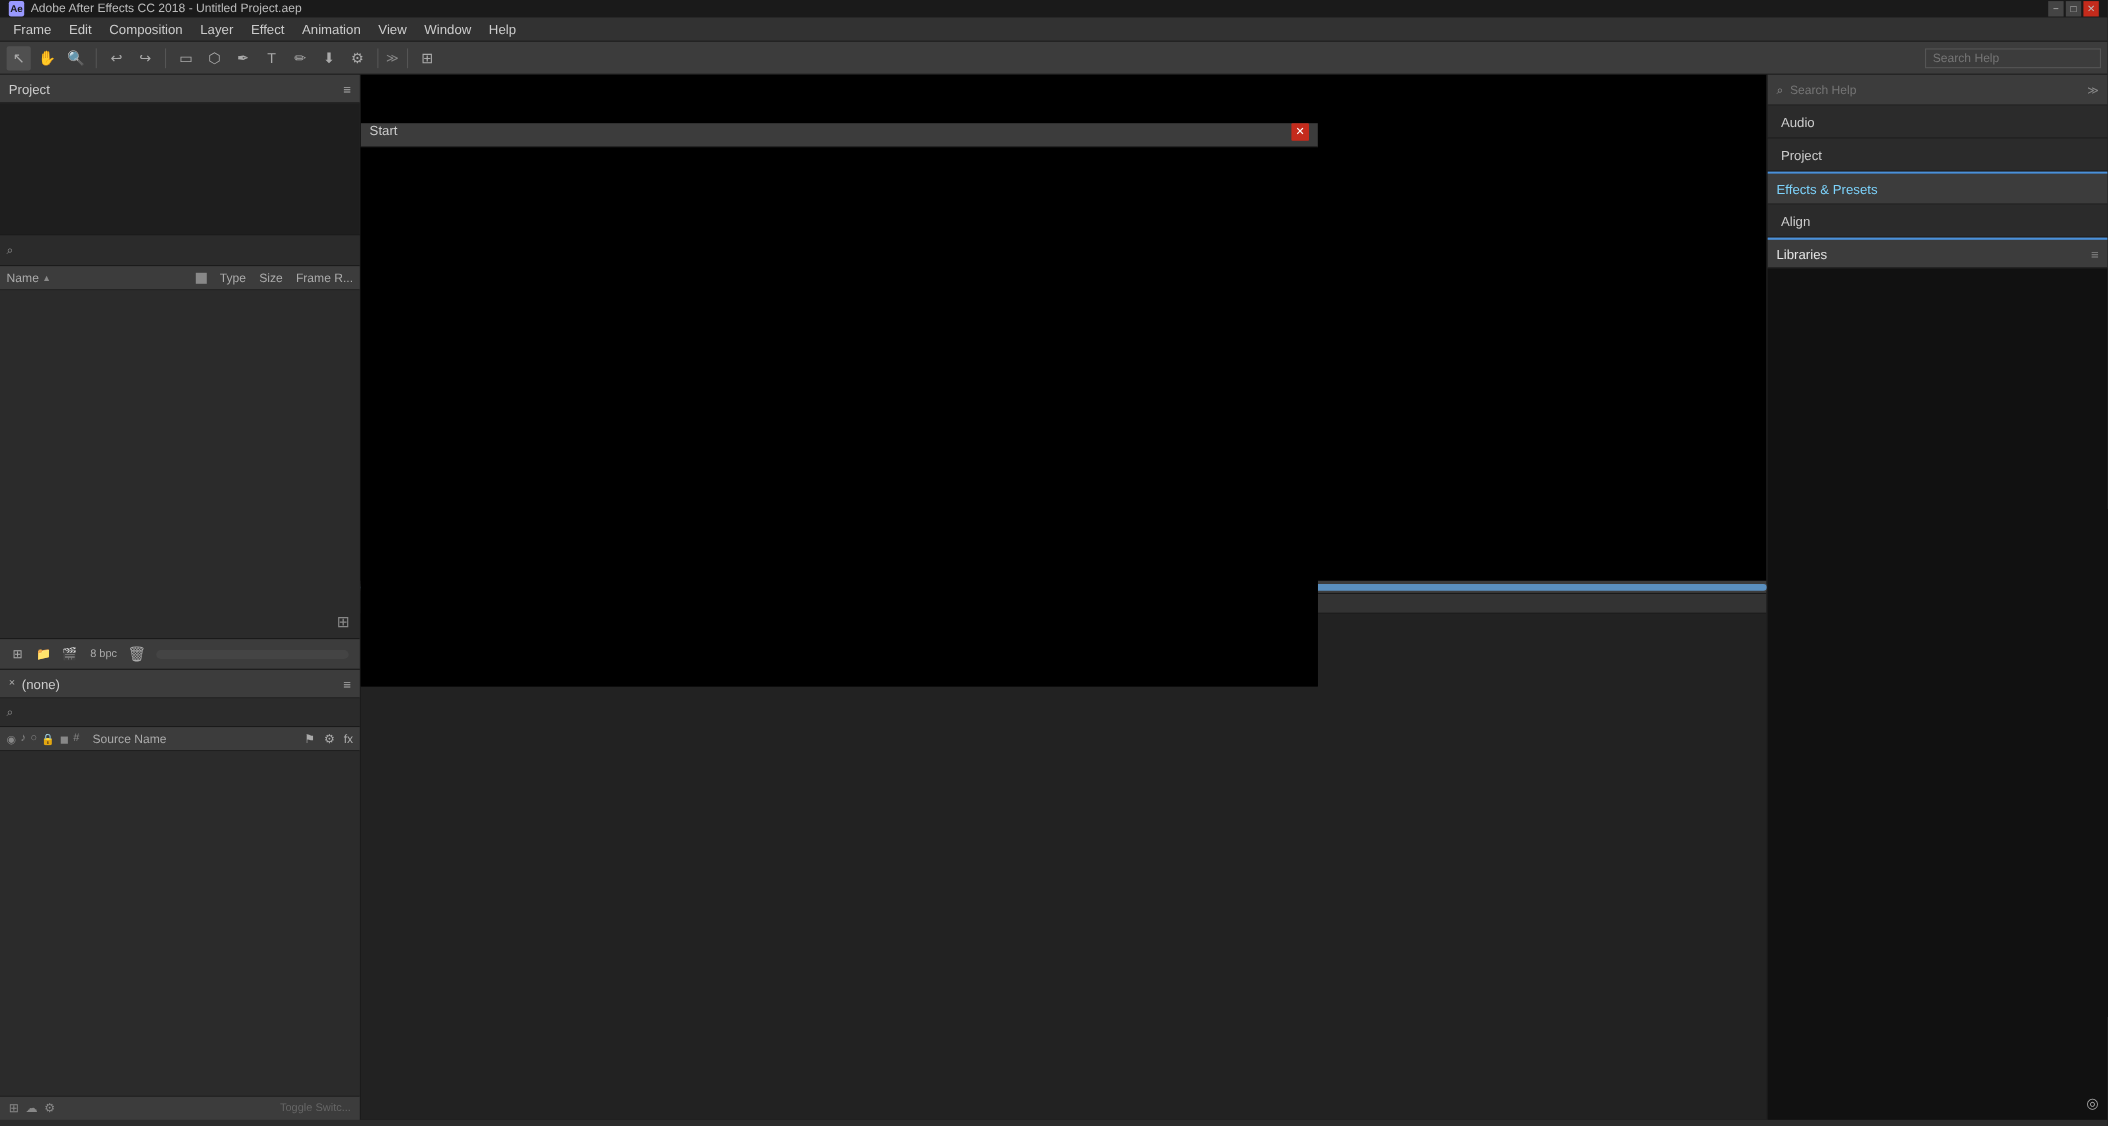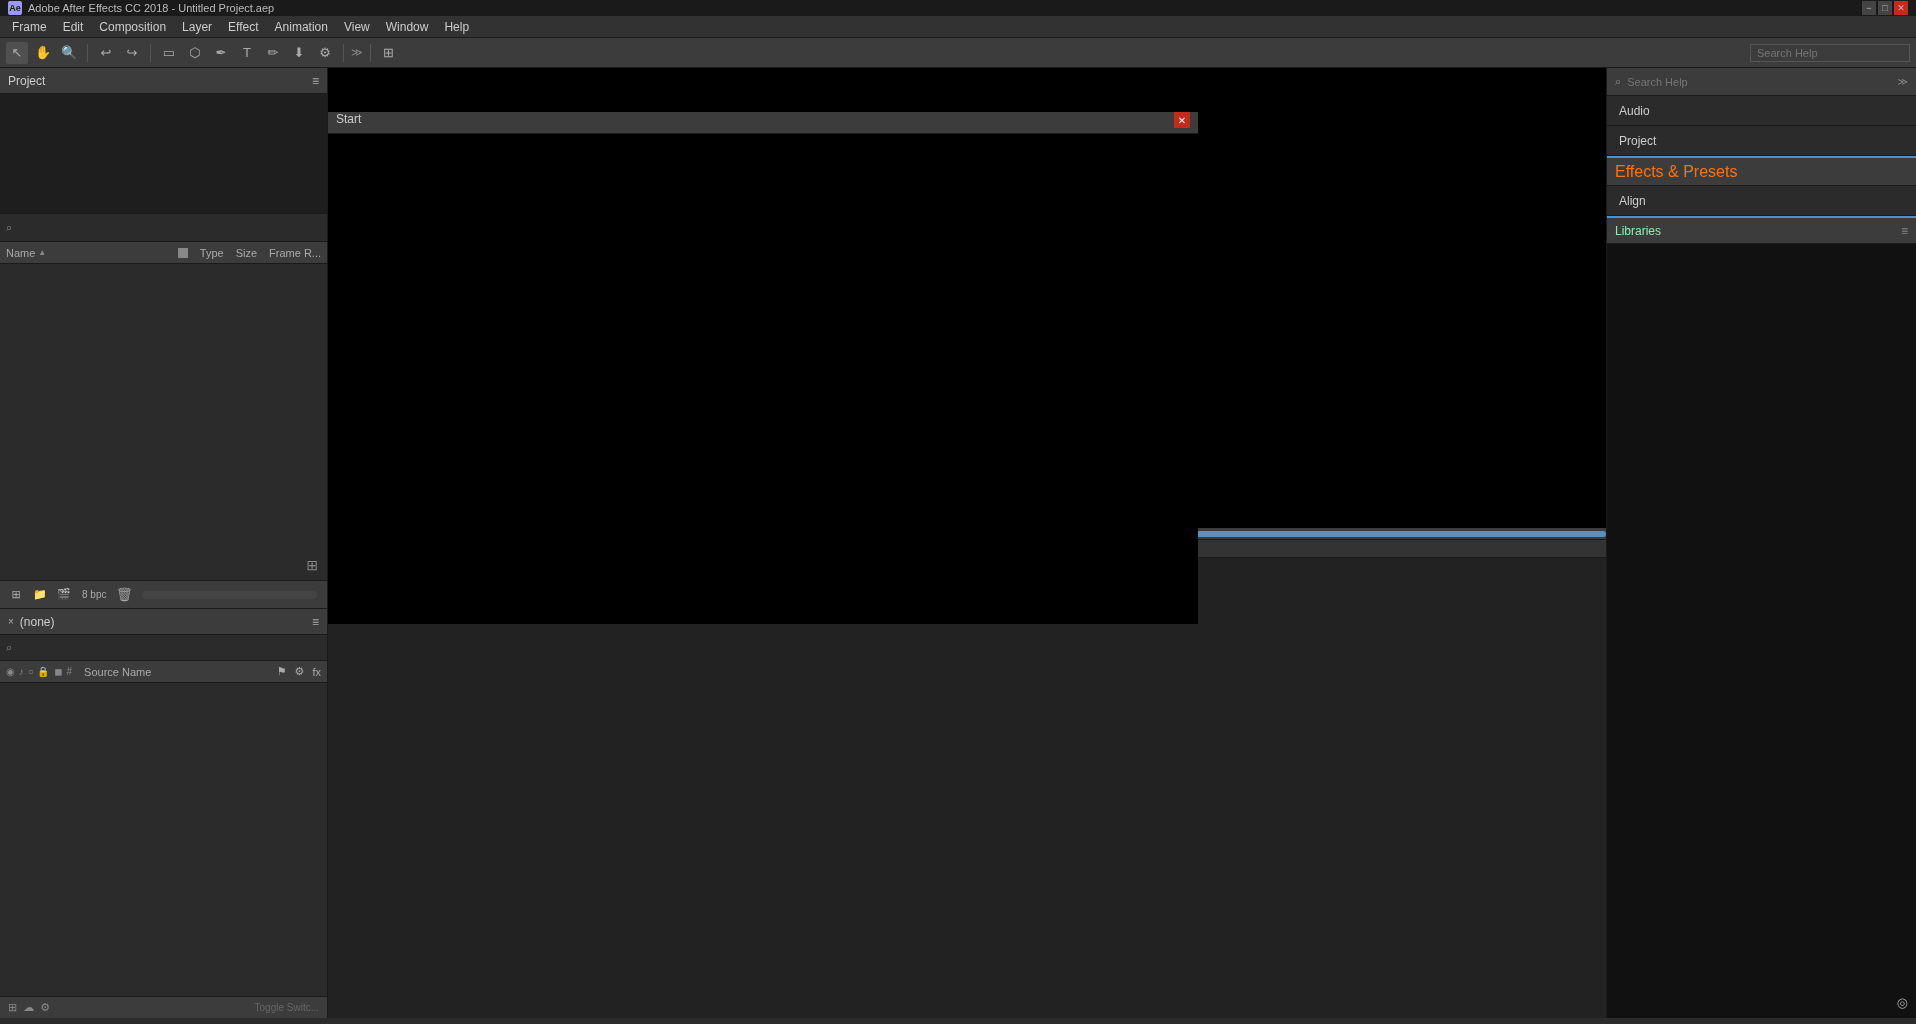--- a/index.html
+++ b/index.html
@@ -450,43 +450,43 @@
     #effects-presets-header {
       height: 28px;
       background: #3c3c3c;
       display: flex;
       align-items: center;
       padding: 0 8px;
       border-bottom: 1px solid #1a1a1a;
     }
     #effects-presets-title {
       flex: 1;
-      font-size: 16px;
-      color: #f97316;
+      font-size: 12px;
+      color: #7dd3fc;
     }
 
     
     #libraries-panel {
       flex: 1;
       display: flex;
       flex-direction: column;
     }
     #libraries-header {
       height: 28px;
       background: #3c3c3c;
       display: flex;
       align-items: center;
       padding: 0 8px;
       border-bottom: 1px solid #1a1a1a;
       border-top: 2px solid #4a90d9;
     }
     #libraries-title {
       flex: 1;
       font-size: 12px;
-      color: #86efac;
+      color: #e5e5e5;
     }
     #libraries-content {
       flex: 1;
       background: #111;
     }
 
     #timeline-content-right {
       flex: 1;
       background: #222;
     }

